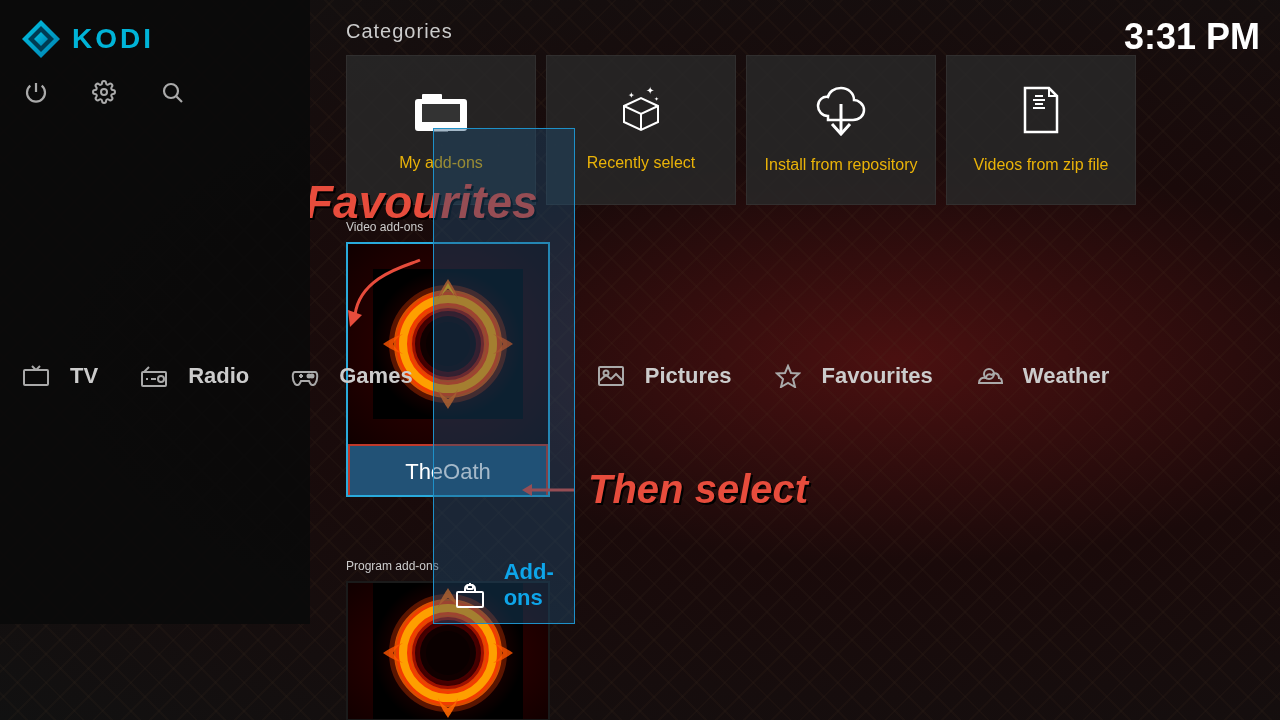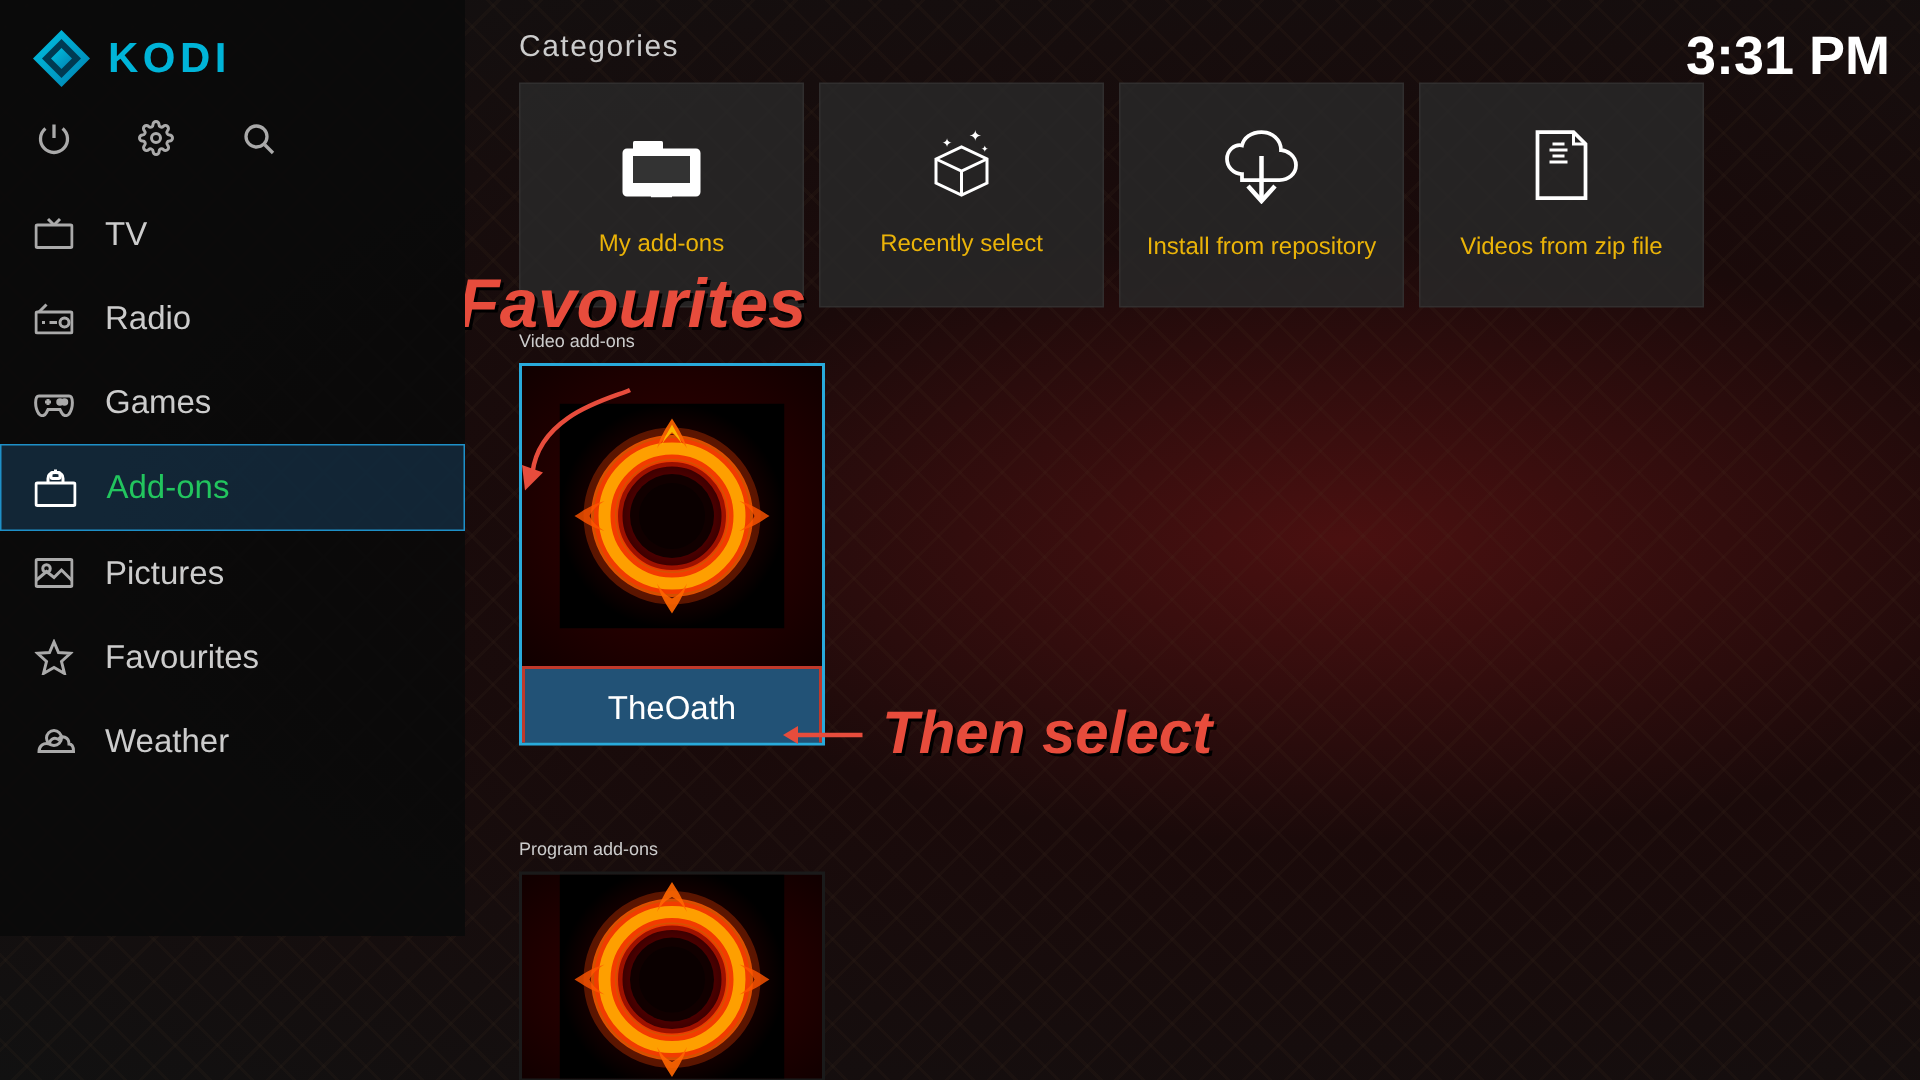--- a/index.html
+++ b/index.html
@@ -94,39 +94,41 @@
       align-items: center;
       justify-content: center;
       color: #aaa;
       font-size: 20px;
       cursor: pointer;
     }
 
     .sidebar-nav {
       flex: 1;
       display: flex;
-      flex-direction: column;
+      flex-direction: row;
       padding-top: 8px;
+      font-weight: bold;
     }
 
     .nav-item {
       display: flex;
       align-items: center;
       padding: 12px 20px;
       gap: 18px;
       cursor: pointer;
       color: #ccc;
       font-size: 22px;
       position: relative;
     }
 
     .nav-item.active {
       background: rgba(30,80,120,0.4);
       border: 1.5px solid #1e90c8;
-      color: #22c55e;
+      color: #0ea5e9;
+      align-items: flex-end;
     }
 
     .nav-item-icon {
       width: 32px;
       height: 32px;
       display: flex;
       align-items: center;
       justify-content: center;
       font-size: 20px;
       color: #aaa;

